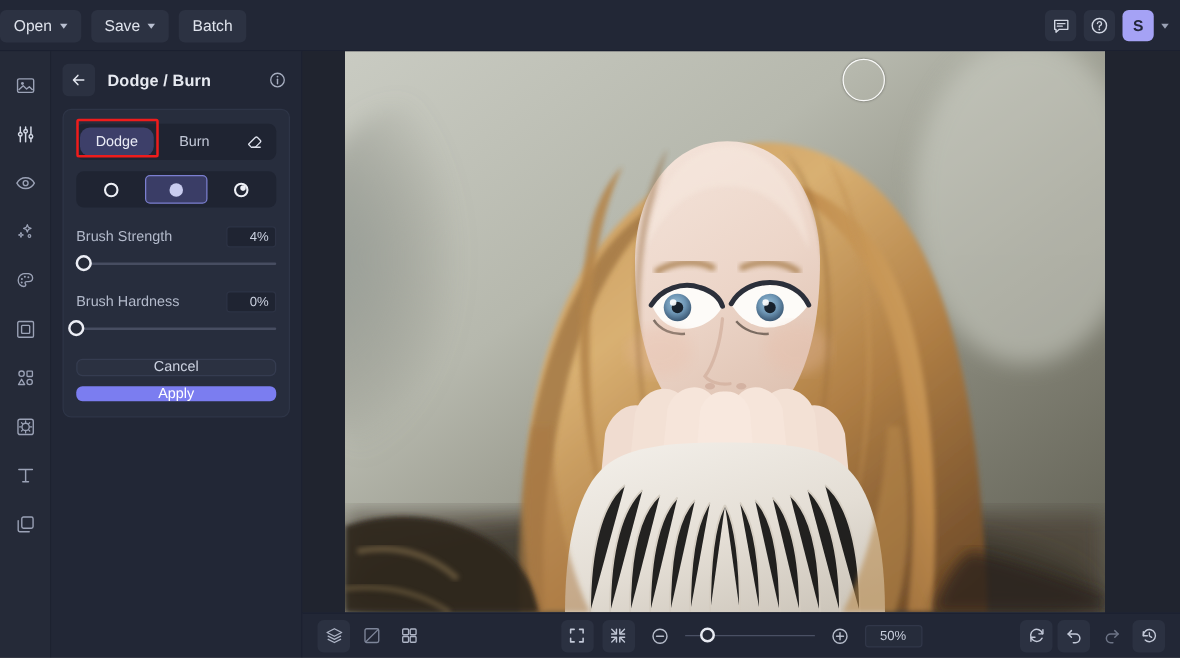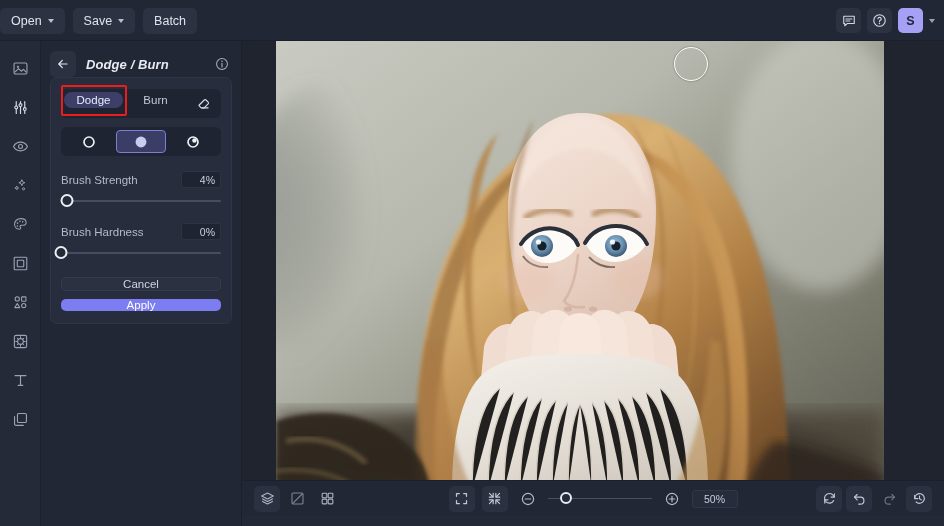--- a/index.html
+++ b/index.html
@@ -89,21 +89,21 @@
   .rail-item svg { display: block; }
 
   
   #panel {
     position: absolute; left: 41px; top: 41px; width: 201px; height: 485px;
     background: #222736;
     border-right: 1px solid #1b2030;
     padding: 10px 9px;
   }
   #panel-head {
-    display: flex; align-items: center; height: 26px; margin-bottom: 0; font-style: italic;
+    display: flex; align-items: center; height: 26px; margin-bottom: 10px;
   }
   .back-btn {
     width: 26px; height: 26px; border-radius: 5px; background: #2b3141;
     display: flex; align-items: center; justify-content: center; cursor: pointer;
     flex: none;
   }
   .panel-title {
     color: #e7eaf1; font-size: 13px; font-weight: bold; margin-left: 10px;
     letter-spacing: .1px; flex: 1;
   }
@@ -113,21 +113,21 @@
     background: #272d3d; border: 1px solid #2e3547; border-radius: 7px;
     padding: 11px 10px 12px;
   }
 
   
   .seg {
     display: flex; background: #1f2432; border-radius: 6px; padding: 3px;
     gap: 3px; position: relative;
   }
   .seg-btn {
-    flex: 1; height: 16px; border-radius: 8px;
+    flex: 1; height: 23px; border-radius: 8px;
     display: flex; align-items: center; justify-content: center;
     font-size: 11.5px; color: #c3c9d8; cursor: pointer; border: none;
     background: transparent; font-family: inherit;
   }
   .seg-btn.active { background: #3d3f69; color: #e9ebf5; }
   .seg-eraser {
     width: 30px; flex: none; height: 23px; border-radius: 4px;
     display: flex; align-items: center; justify-content: center; cursor: pointer;
   }
   
@@ -201,21 +201,21 @@
   #photo svg { display: block; }
   #brush-cursor {
     position: absolute; left: 691px; top: 48px; width: 34px; height: 34px;
     border: 1.4px solid rgba(255,255,255,.92); border-radius: 50%;
     box-shadow: 0 0 2px rgba(0,0,0,.45);
     pointer-events: none;
   }
 
   
   #bottombar {
-    position: absolute; left: 242px; top: 480px; width: 702px; height: 36px;
+    position: absolute; left: 242px; top: 490px; width: 702px; height: 36px;
     background: #222736; border-top: 1px solid #1b2030;
     display: flex; align-items: center;
   }
   .bb-left { display: flex; align-items: center; gap: 4px; margin-left: 12px; }
   .bb-center {
     position: absolute; left: 0; right: 0; display: flex; align-items: center;
     justify-content: center; gap: 7px; pointer-events: none;
   }
   .bb-center > * { pointer-events: auto; }
   .bb-right { position: absolute; right: 12px; display: flex; align-items: center; gap: 4px; }

